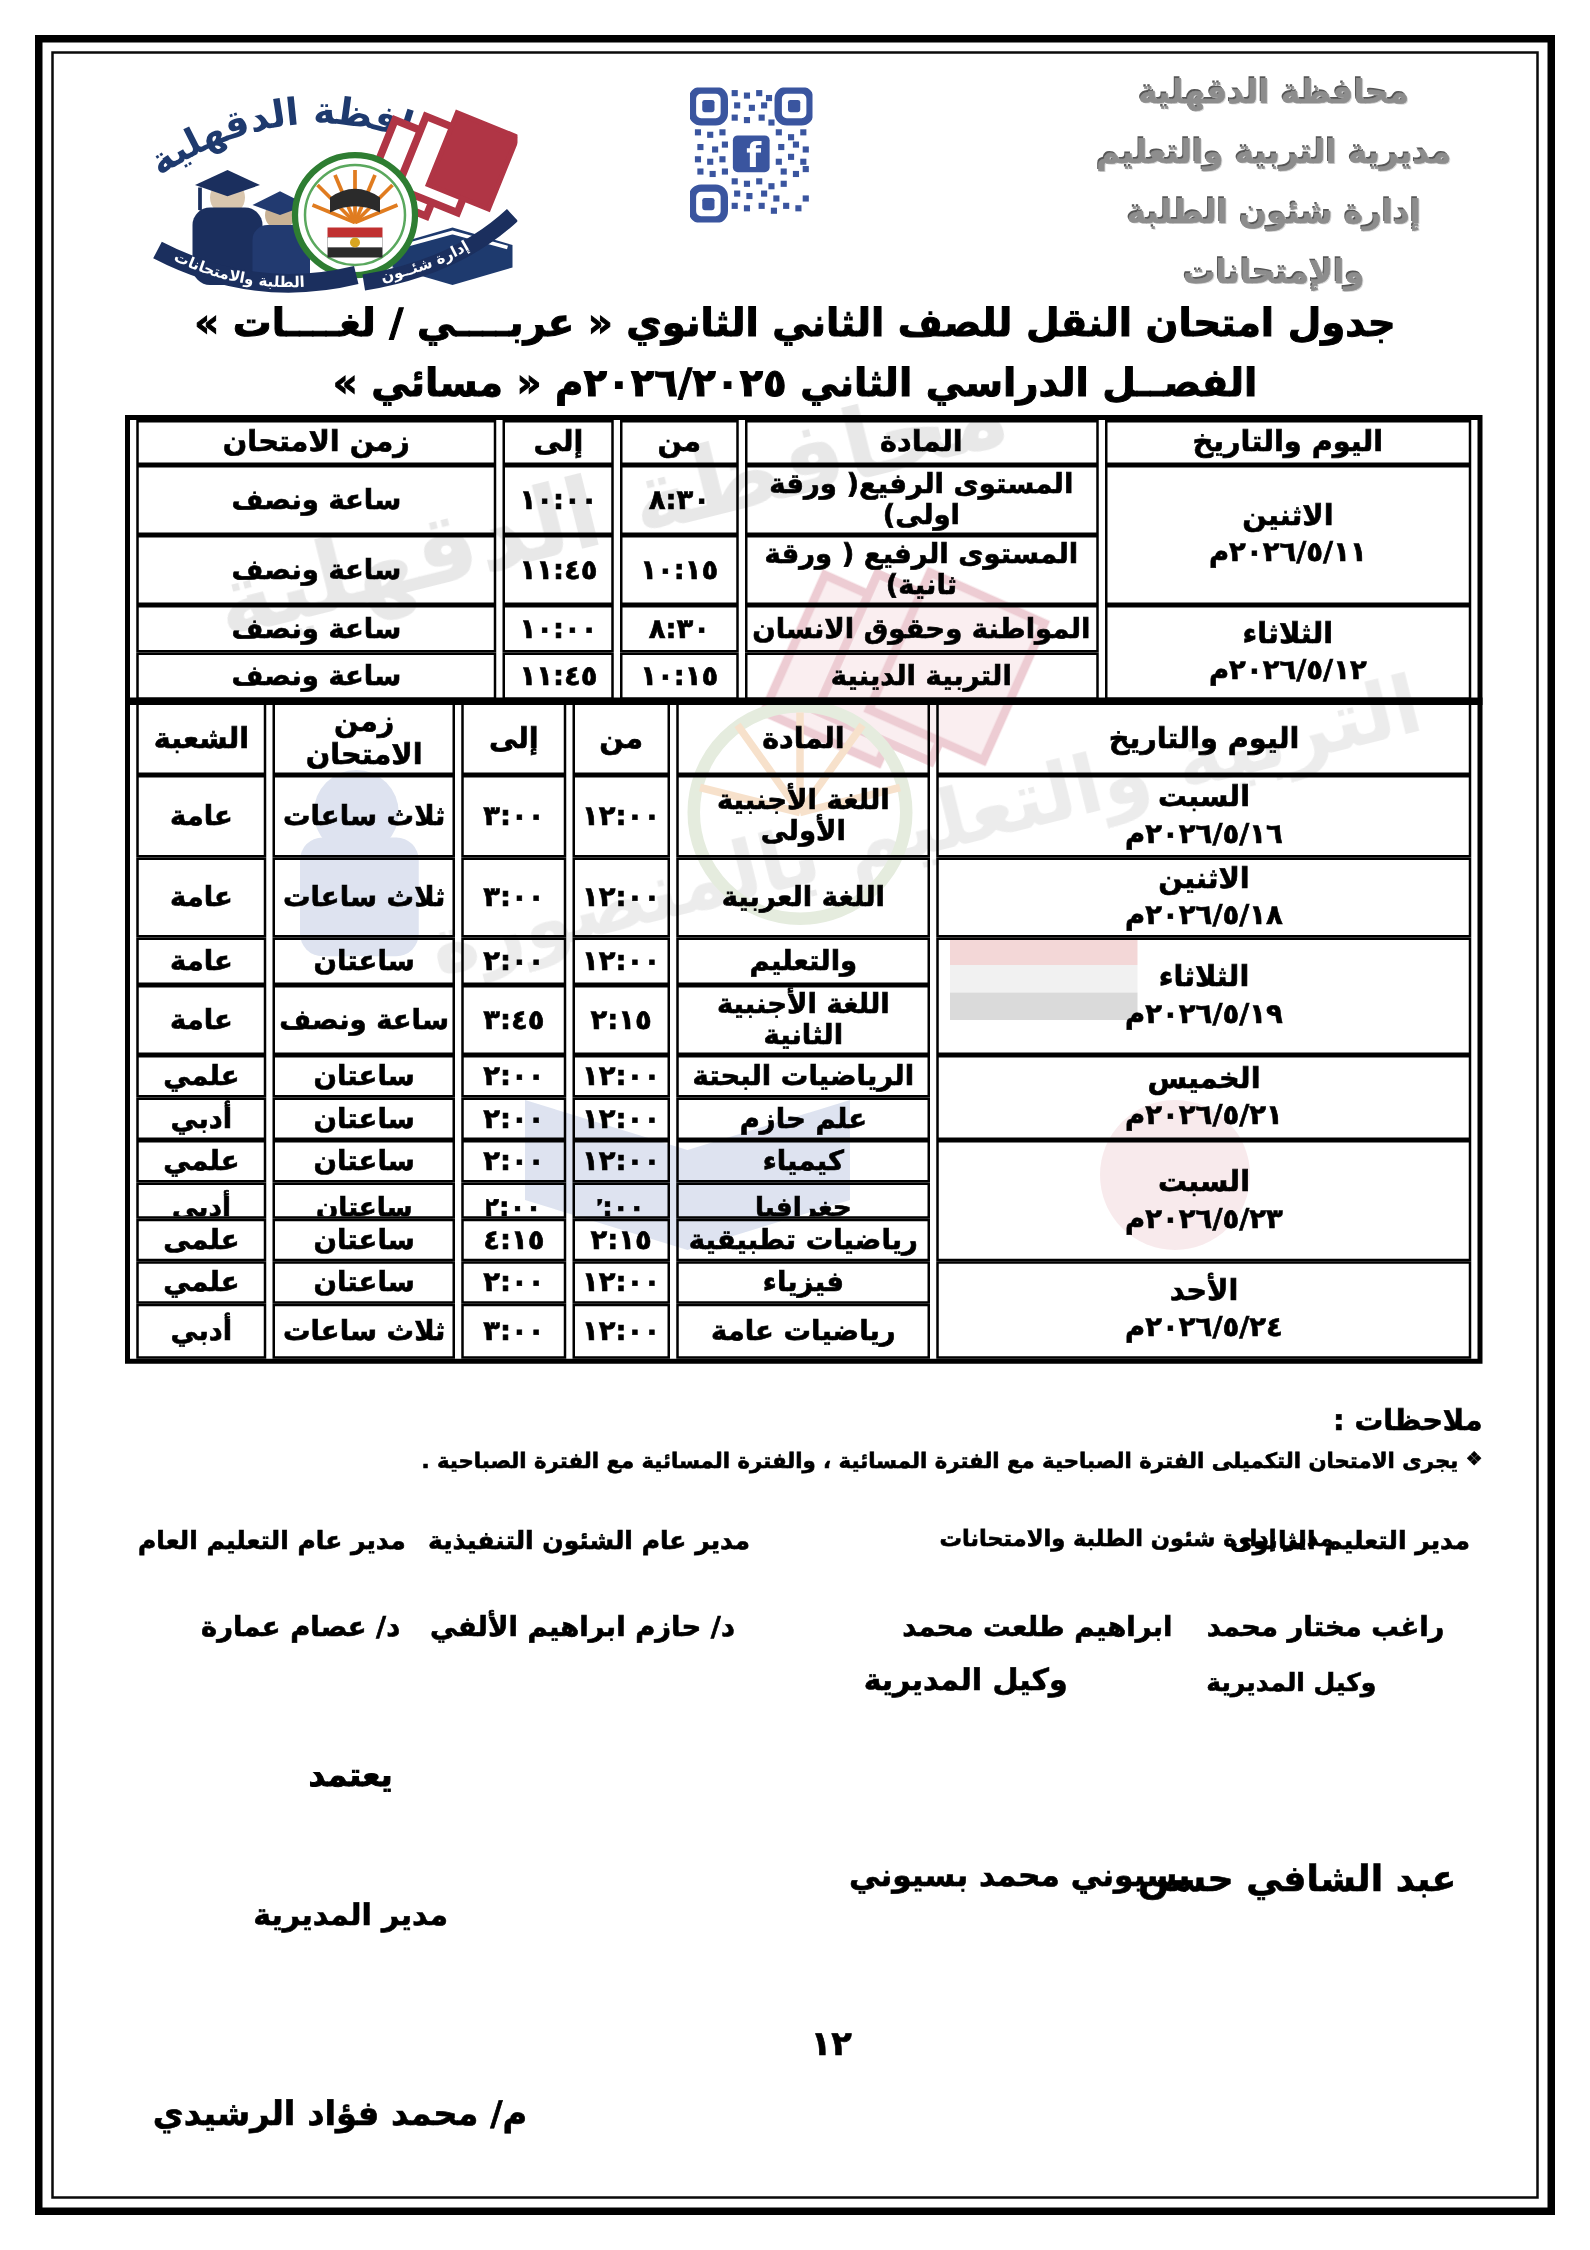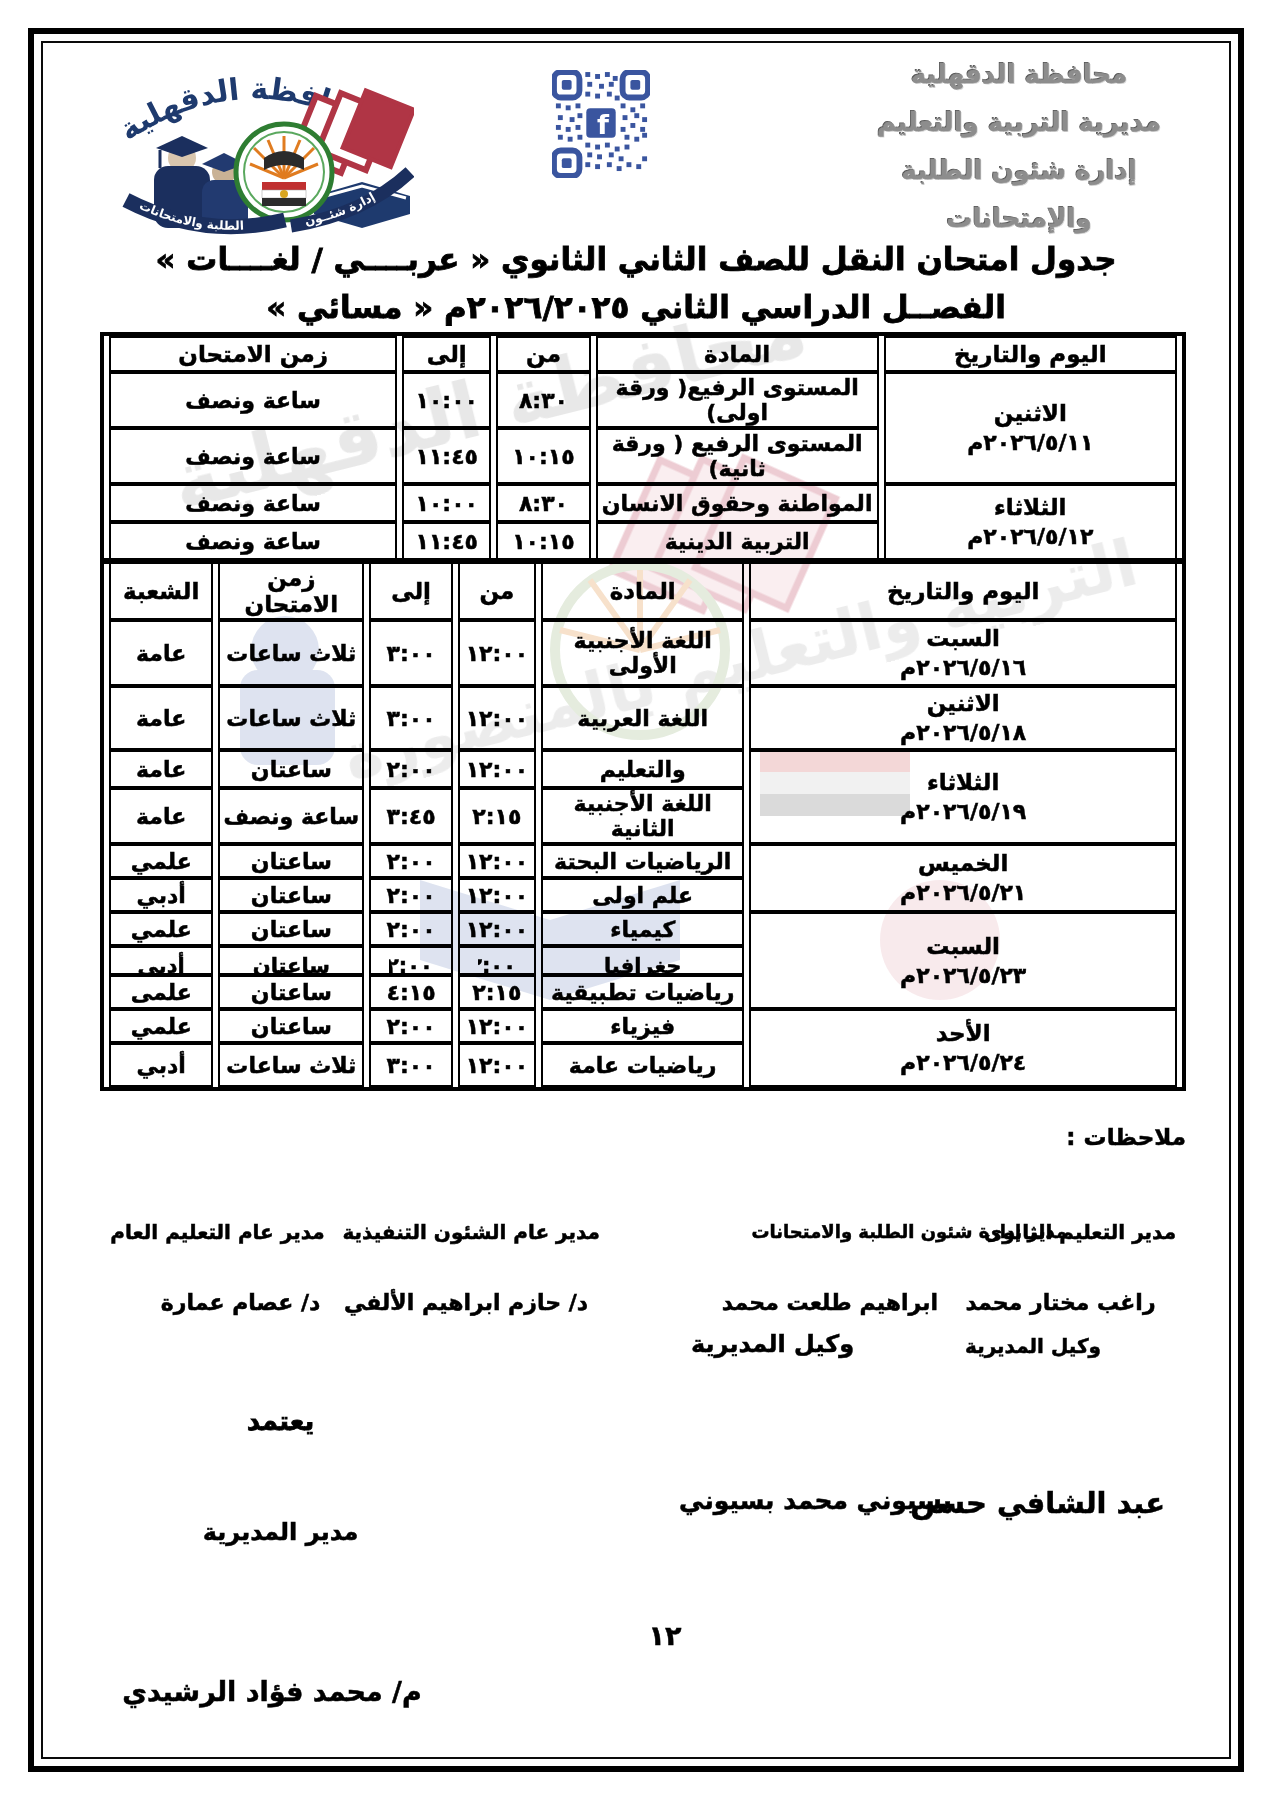--- a/index.html
+++ b/index.html
@@ -357,21 +357,21 @@
         <div>الخميس</div>
         <div class="date">٢٠٢٦/٥/٢١م</div>
       </td>
       <td>الرياضيات البحتة</td>
       <td>١٢:٠٠</td>
       <td>٢:٠٠</td>
       <td>ساعتان</td>
       <td>علمي</td>
     </tr>
     <tr class="rh-s">
-      <td>علم اولى</td>
+      <td>علم حازم</td>
       <td>١٢:٠٠</td>
       <td>٢:٠٠</td>
       <td>ساعتان</td>
       <td>أدبي</td>
     </tr>
     <tr class="rh-s">
       <td class="day" rowspan="3">
         <div>السبت</div>
         <div class="date">٢٠٢٦/٥/٢٣م</div>
       </td>
@@ -422,20 +422,23 @@
       <td>٣:٠٠</td>
       <td>ثلاث ساعات</td>
       <td>أدبي</td>
     </tr>
   </tbody>
     </table>
 </div>
 
 <div class="notes hv">
   <div class="note-title">ملاحظات :</div>
+  <div class="note small">
+    <span class="bullet">❖</span><span>يجرى الامتحان التكميلى الفترة الصباحية مع الفترة المسائية ، والفترة المسائية مع الفترة الصباحية .</span>
+  </div>
 </div>
 
 <div class="sig hv" style="top:1220px; left:965px; width:230px; font-size:20px;">مدير التعليم الثانوى</div>
 <div class="sig hv" style="top:1221px; left:827px; width:240px; font-size:18px;">مدير إدارة شئون الطلبة والامتحانات</div>
 <div class="sig hv" style="top:1220px; left:355px; width:245px; font-size:20px;">مدير عام الشئون التنفيذية</div>
 <div class="sig hv" style="top:1220px; left:105px; width:225px; font-size:20px;">مدير عام التعليم العام</div>
 
 <div class="sig hv" style="top:1290px; left:958px; width:205px; font-size:22px;">راغب مختار محمد</div>
 <div class="sig hv" style="top:1290px; left:733px; width:205px; font-size:22px;">ابراهيم طلعت محمد</div>
 <div class="sig hv" style="top:1290px; left:383px; width:205px; font-size:22px;">د/ حازم ابراهيم الألفي</div>

